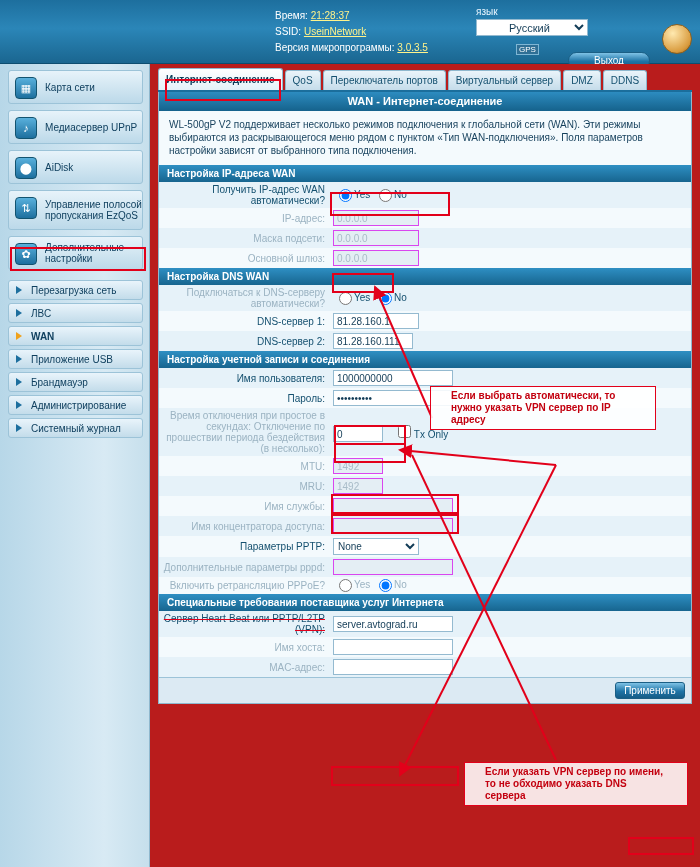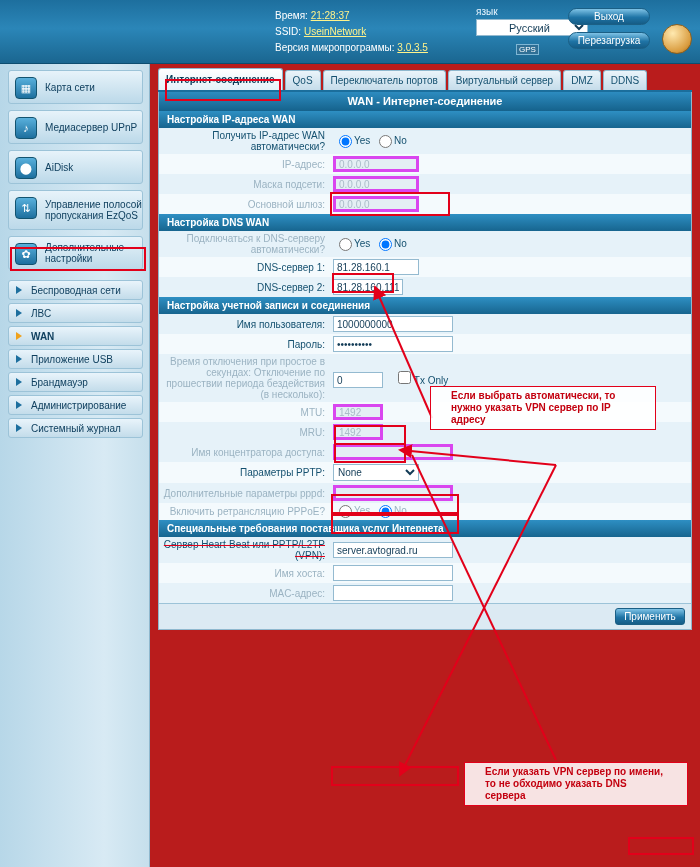--- a/index.html
+++ b/index.html
@@ -81,20 +81,21 @@
     position: absolute;
     width: 82px; height: 17px;
     border: 1px solid #1b5f85;
     border-radius: 9px;
     background: linear-gradient(to bottom,#7fc3e6,#1f74a6 55%,#155c86);
     color: #ffffff;
     font-size: 10px;
     text-align: center;
     line-height: 15px;
     cursor: pointer;
+    margin-top: 44px;
   }
   #btn-logout { left: 568px; top: 8px; }
   #btn-reboot { left: 568px; top: 32px; }
   .avatar {
     position: absolute;
     right: 8px; top: 24px;
     width: 30px; height: 30px;
     border-radius: 50%;
     background: radial-gradient(circle at 35% 30%, #ffe9b0, #d99b3d 70%, #8e5a16);
     border: 1px solid #8c5e1d;
@@ -247,21 +248,21 @@
     border: 1px solid #94bad0;
     background: #ffffff;
     font-size: 10px;
     padding: 0 3px;
     font-family: "Liberation Sans", sans-serif;
     color: #133c57;
   }
   input.dis {
     background: #e4eef4;
     color: #a9bcc8;
-    border: 3px solid #d946ef;
+    border: 1px solid #d946ef;
   }
   select {
     height: 17px;
     font-size: 10px;
     border: 1px solid #94bad0;
     font-family: "Liberation Sans", sans-serif;
     color: #133c57;
     background: #fff;
   }
   .radio-wrap { font-size: 10px; color: #14506f; }
@@ -355,21 +356,21 @@
       <span>Управление полосой пропускания EzQoS</span>
     </div>
     <div class="big-item">
       <span class="bi-icon">✿</span>
       <span>Дополнительные настройки</span>
     </div>
 
     <div class="small-list">
       <div class="small-item">
         <span class="arrow"></span>
-        <span>Беспроводная сети</span>
+        <span>Перезагрузка сеть</span>
       </div>
       <div class="small-item">
         <span class="arrow"></span>
         <span>ЛВС</span>
       </div>
       <div class="small-item active">
         <span class="arrow"></span>
         <span>WAN</span>
       </div>
       <div class="small-item">
@@ -396,20 +397,21 @@
       <div class="tab active">Интернет-соединение</div>
       <div class="tab">QoS</div>
       <div class="tab">Переключатель портов</div>
       <div class="tab">Виртуальный сервер</div>
       <div class="tab">DMZ</div>
       <div class="tab">DDNS</div>
     </div>
 
     <div class="panel">
       <div class="panel-title">WAN - Интернет-соединение</div>
+      <div class="intro">WL-500gP V2 поддерживает несколько режимов подключения к глобальной сети (WAN). Эти режимы выбираются из раскрывающегося меню рядом с пунктом «Тип WAN-подключения». Поля параметров настройки зависят от выбранного типа подключения.</div>
 
 
       <div class="sec-head">Настройка IP-адреса WAN</div>
       <table class="form">
         <tbody>
             <tr class="alt">
           <td class="lab">Получить IP-адрес WAN автоматически?</td>
           <td>
             <span class="radio-wrap">
               <input type="radio" name="autoip" checked="" style=""><span>Yes</span>
@@ -443,21 +445,21 @@
               <input type="radio" name="autodns" checked="" style=""><span>No</span>
             </span>
           </td>
         </tr>
         <tr>
           <td class="lab">DNS-сервер 1:</td>
           <td><input type="text" style="width: 86px;" value="81.28.160.1"></td>
         </tr>
         <tr class="alt">
           <td class="lab">DNS-сервер 2:</td>
-          <td><input type="text" style="width: 70px;" value="81.28.160.111"></td>
+          <td><input type="text" style="width: 80px;" value="81.28.160.111"></td>
         </tr>
       </tbody>
         </table>
 
       <div class="sec-head">Настройка учетной записи и соединения</div>
       <table class="form">
         <tbody>
             <tr class="alt">
           <td class="lab">Имя пользователя:</td>
           <td><input type="text" style="width: 120px;" value="1000000000"></td>
@@ -475,20 +477,24 @@
             </span>
           </td>
         </tr>
         <tr>
           <td class="lab dim">MTU:</td>
           <td><input type="text" class="dis" style="width: 50px;" value="1492"></td>
         </tr>
         <tr class="alt">
           <td class="lab dim">MRU:</td>
           <td><input type="text" class="dis" style="width: 50px;" value="1492"></td>
+        </tr>
+        <tr>
+          <td class="lab dim">Имя службы:</td>
+          <td><input type="text" class="dis" style="width: 120px;" value=""></td>
         </tr>
         <tr class="alt">
           <td class="lab dim">Имя концентратора доступа:</td>
           <td><input type="text" class="dis" style="width: 120px;" value=""></td>
         </tr>
         <tr>
           <td class="lab">Параметры PPTP:</td>
           <td>
             <select style="width:86px;">
               <option>None</option>

